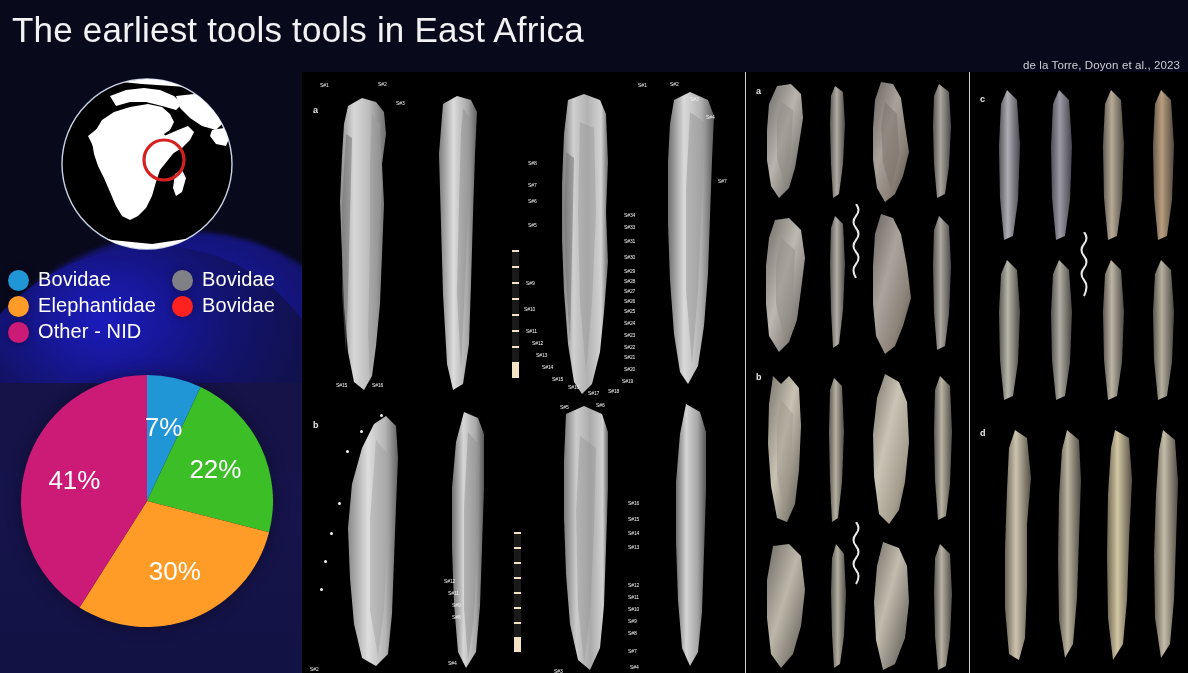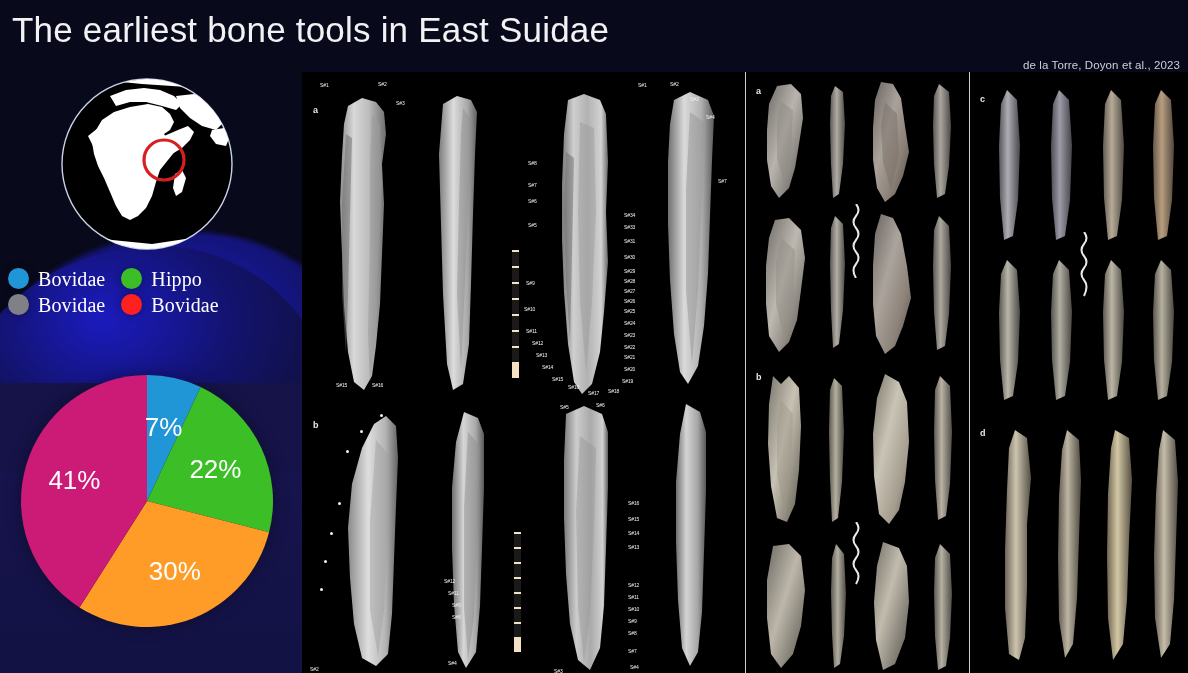--- a/index.html
+++ b/index.html
@@ -44,21 +44,21 @@
 
   
   #globe-wrap{ position:absolute; left:52px; top:74px; width:190px; height:185px; }
   #globe-wrap svg{ display:block; }
 
   
   #legend{
     position:absolute; left:8px; top:268px;
     display:grid; grid-template-columns:auto auto; column-gap:16px; row-gap:3px;
   }
-  .legend-item{ display:flex; align-items:flex-start; gap:9px;font-family:Liberation Serif, serif; }
+  .legend-item{ display:flex; align-items:flex-end; gap:9px; }
   .legend-dot{ width:21px; height:21px; border-radius:50%; flex:none;
     box-shadow:0 0 7px 1px rgba(0,0,0,.25); }
   .legend-label{ color:#ffffff; font-size:20px; white-space:nowrap; letter-spacing:.1px; }
 
   
   #pie-wrap{ position:absolute; left:18px; top:372px; width:258px; height:258px; }
   #pie-wrap svg{ display:block; filter:drop-shadow(0 0 8px rgba(0,0,0,.35)); }
   .pie-label{ fill:#fff; font-family:"Liberation Sans",sans-serif; font-size:26px; text-anchor:middle; }
 
   
@@ -97,21 +97,21 @@
 </head>
 <body>
 
 <div id="bg-root">
   <div id="bg-wave-deep"></div>
   <div id="bg-wave-soft"></div>
   <div id="bg-bottom"></div>
   <div id="bg-bottom2"></div>
 </div>
 
-<div id="title">The earliest bone tools in East Suidae</div>
+<div id="title">The earliest tools tools in East Africa</div>
 <div id="citation">de la Torre, Doyon et al., 2023</div>
 
 <div id="globe-wrap">
   <svg width="190" height="185" viewBox="0 0 190 185">
     <defs>
       <clipPath id="globeClip">
           <circle cx="95" cy="90" r="85"></circle>
         </clipPath>
     </defs>
     <circle cx="95" cy="90" r="85" fill="#000000"></circle>
@@ -144,30 +144,34 @@
     <circle cx="112" cy="86" r="20" fill="none" stroke="#d62020" stroke-width="3.2"></circle>
   </svg>
 </div>
 
 <div id="legend">
   <div class="legend-item">
     <span class="legend-dot" style="background:#2196d6"></span>
     <span class="legend-label">Bovidae</span>
   </div>
   <div class="legend-item">
-    <span class="legend-dot" style="background:#3cbf26"></span>
-    <span class="legend-label">Hippo</span>
-  </div>
-  <div class="legend-item">
     <span class="legend-dot" style="background:#808087"></span>
     <span class="legend-label">Bovidae</span>
   </div>
   <div class="legend-item">
+    <span class="legend-dot" style="background:#ff9c28"></span>
+    <span class="legend-label">Elephantidae</span>
+  </div>
+  <div class="legend-item">
     <span class="legend-dot" style="background:#ff2020"></span>
     <span class="legend-label">Bovidae</span>
+  </div>
+  <div class="legend-item">
+    <span class="legend-dot" style="background:#cc1a77"></span>
+    <span class="legend-label">Other - NID</span>
   </div>
 </div>
 
 <div id="pie-wrap">
   <svg width="258" height="258" viewBox="0 0 258 258">
     <g id="pie-slices">
         <path d="M129,129 L129,3 A126,126 0 0,1 182.64819073719917,14.991791389281545 Z" fill="#2196d6"></path>
         <path d="M129,129 L182.64819073719917,14.991791389281545 A126,126 0 0,1 251.0414783022075,160.33492578277173 Z" fill="#3cbf26"></path>
         <path d="M129,129 L251.0414783022075,160.33492578277173 A126,126 0 0,1 61.485823832646446,235.3853186132539 Z" fill="#ff9c28"></path>
         <path d="M129,129 L61.485823832646446,235.3853186132539 A126,126 0 0,1 128.99999999999997,3 Z" fill="#cc1a77"></path>

